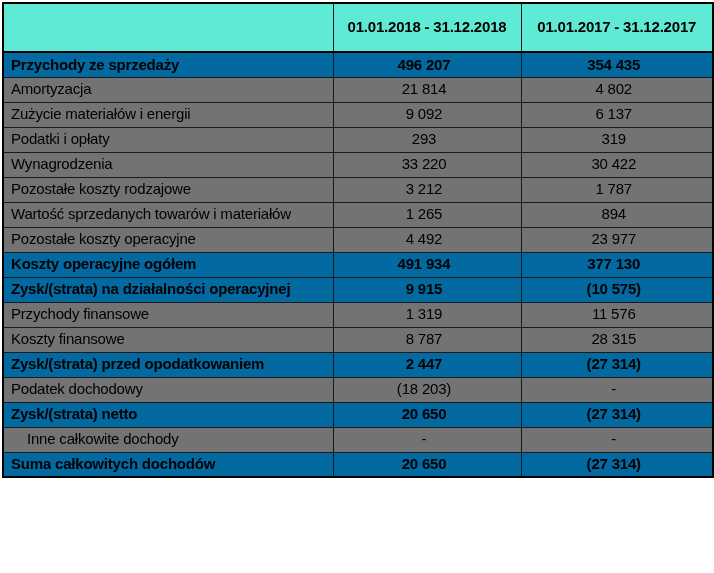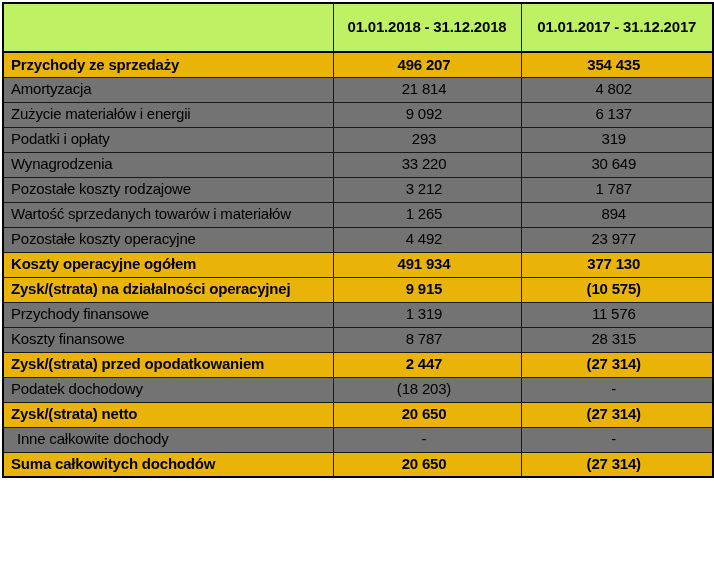--- a/index.html
+++ b/index.html
@@ -27,42 +27,42 @@
     border: 1px solid #1a1a1a;
     box-sizing: border-box;
     font-size: 15px;
     line-height: 1.1;
     color: #000000;
     white-space: nowrap;
     overflow: hidden;
     letter-spacing: -0.2px;
   }
   table.fin thead th {
-    background: #bef264;
+    background: #5eead4;
     height: 49px;
     font-weight: bold;
     text-align: center;
     border-bottom: 2px solid #000000;
   }
   table.fin tbody tr {
     height: 25px;
     background: #737373;
   }
   table.fin tbody tr.hl {
-    background: #eab308;
+    background: #0369a1;
   }
   table.fin tbody tr.hl td {
     font-weight: bold;
   }
   td.label {
     text-align: left;
     padding-left: 7px;
   }
   tr.ind td.label {
-    padding-left: 13px;
+    padding-left: 23px;
   }
   td.num {
     text-align: center;
     padding-right: 7px;
   }
 </style>
 </head>
 <body>
 
 <div class="page">
@@ -96,21 +96,21 @@
           <td class="num">6 137</td>
         </tr>
         <tr>
           <td class="label">Podatki i opłaty</td>
           <td class="num">293</td>
           <td class="num">319</td>
         </tr>
         <tr>
           <td class="label">Wynagrodzenia</td>
           <td class="num">33 220</td>
-          <td class="num">30 649</td>
+          <td class="num">30 422</td>
         </tr>
         <tr>
           <td class="label">Pozostałe koszty rodzajowe</td>
           <td class="num">3 212</td>
           <td class="num">1 787</td>
         </tr>
         <tr>
           <td class="label">Wartość sprzedanych towarów i materiałów</td>
           <td class="num">1 265</td>
           <td class="num">894</td>

